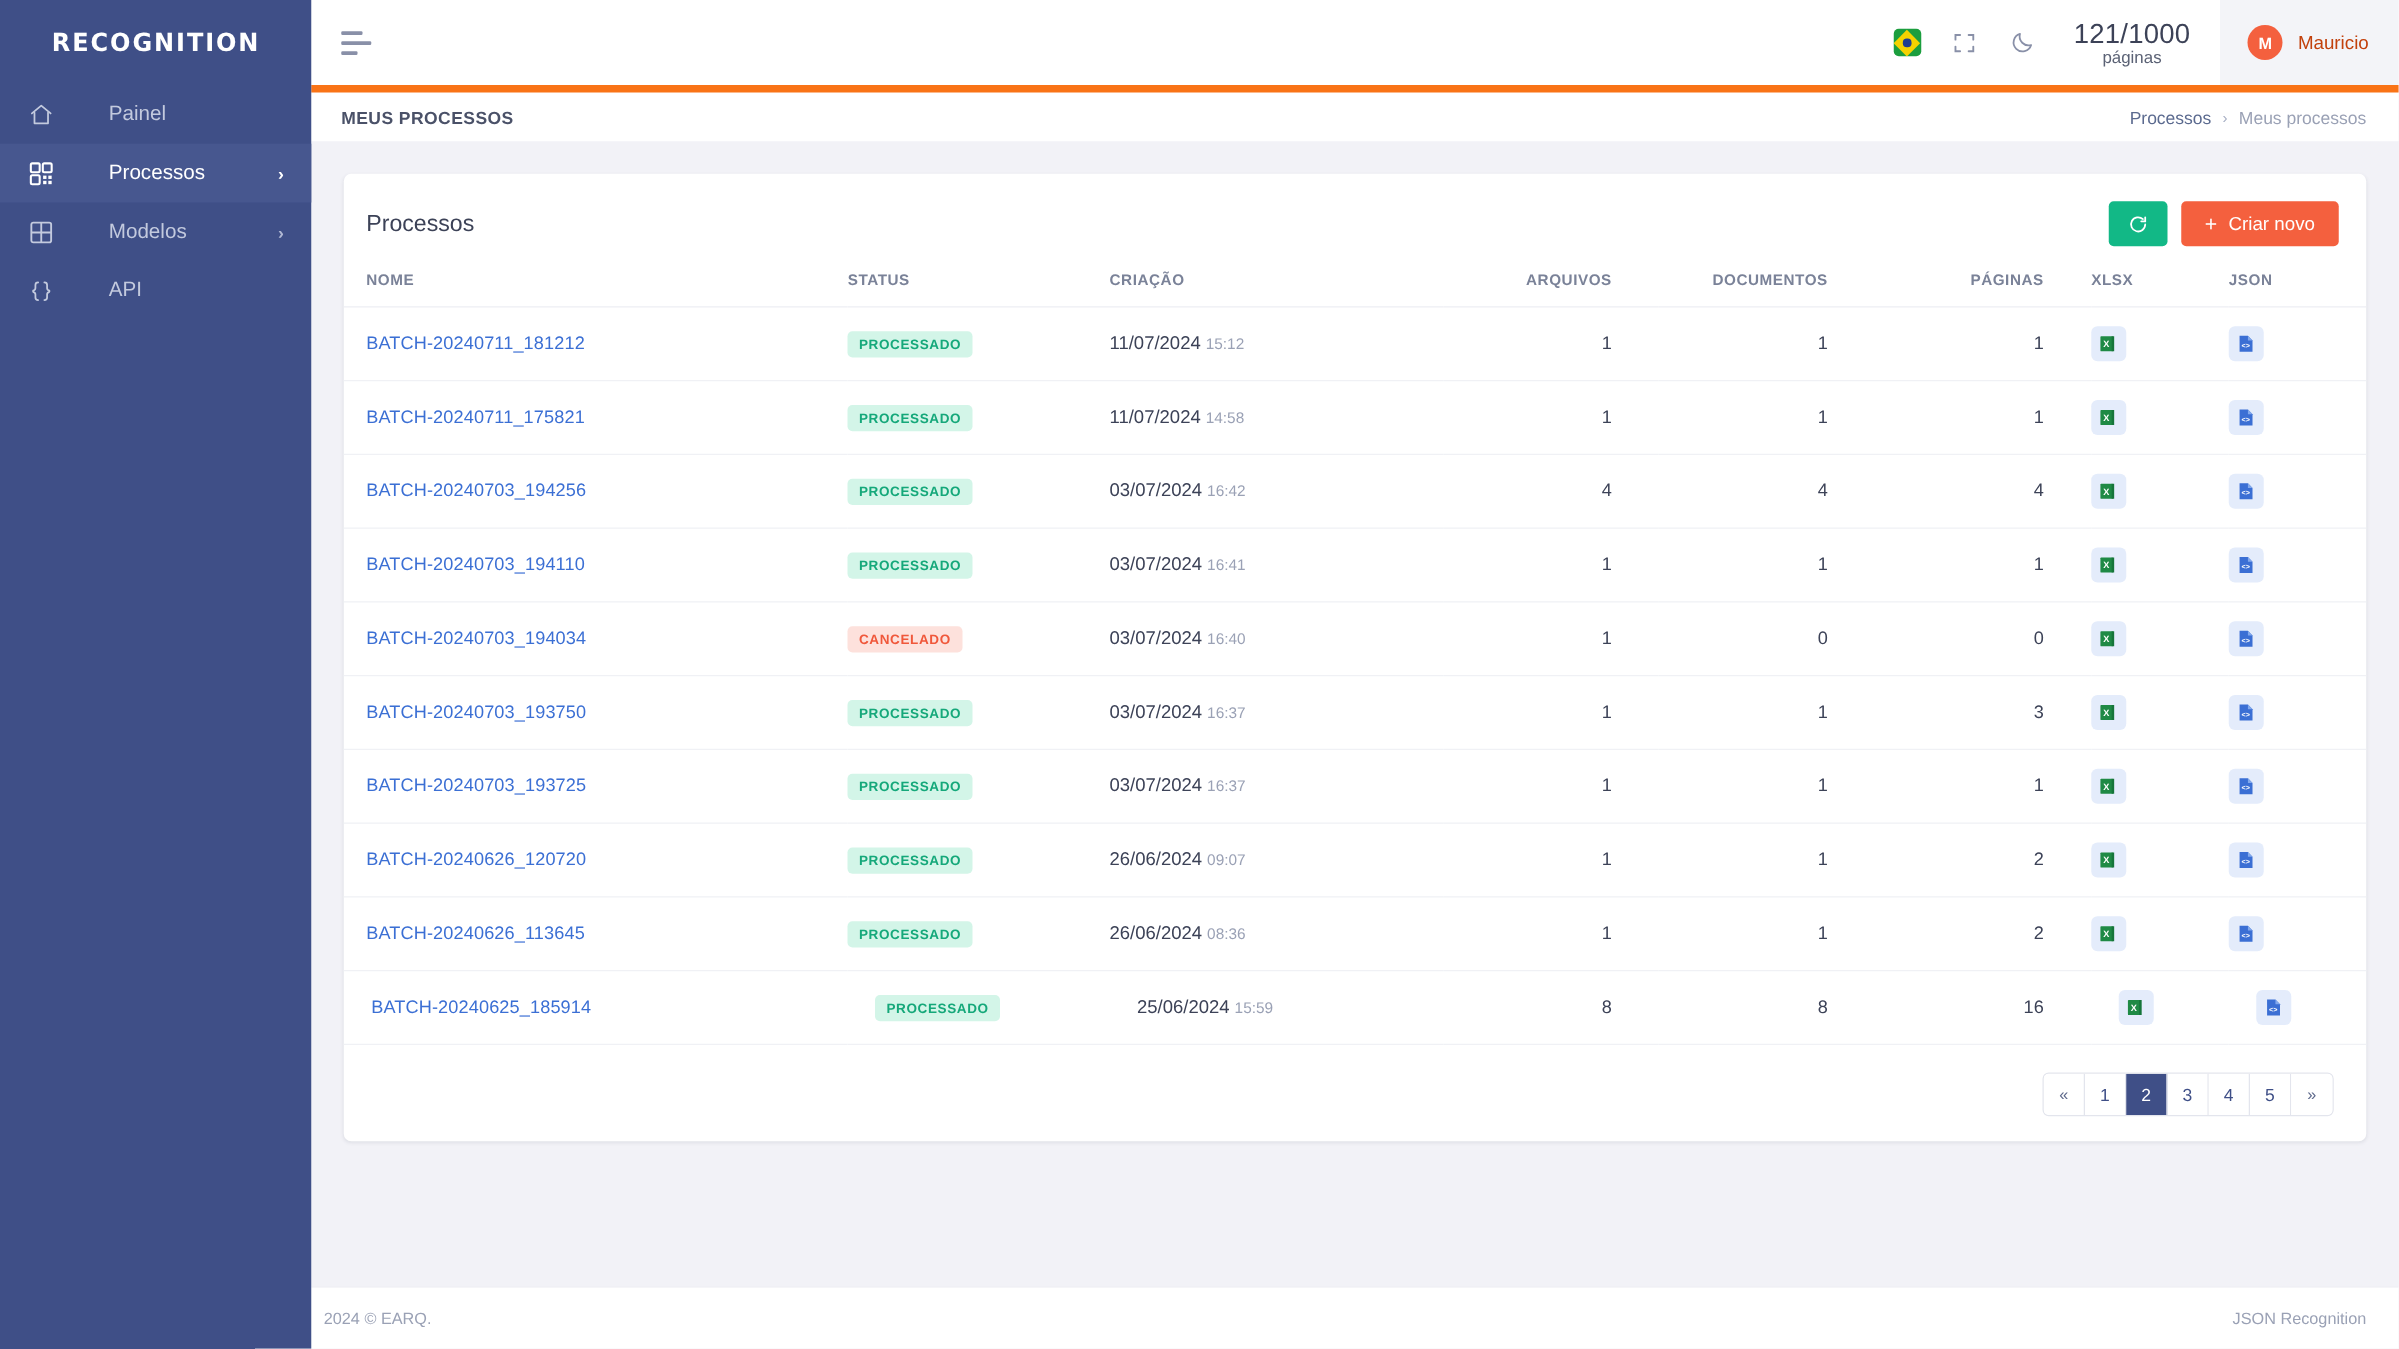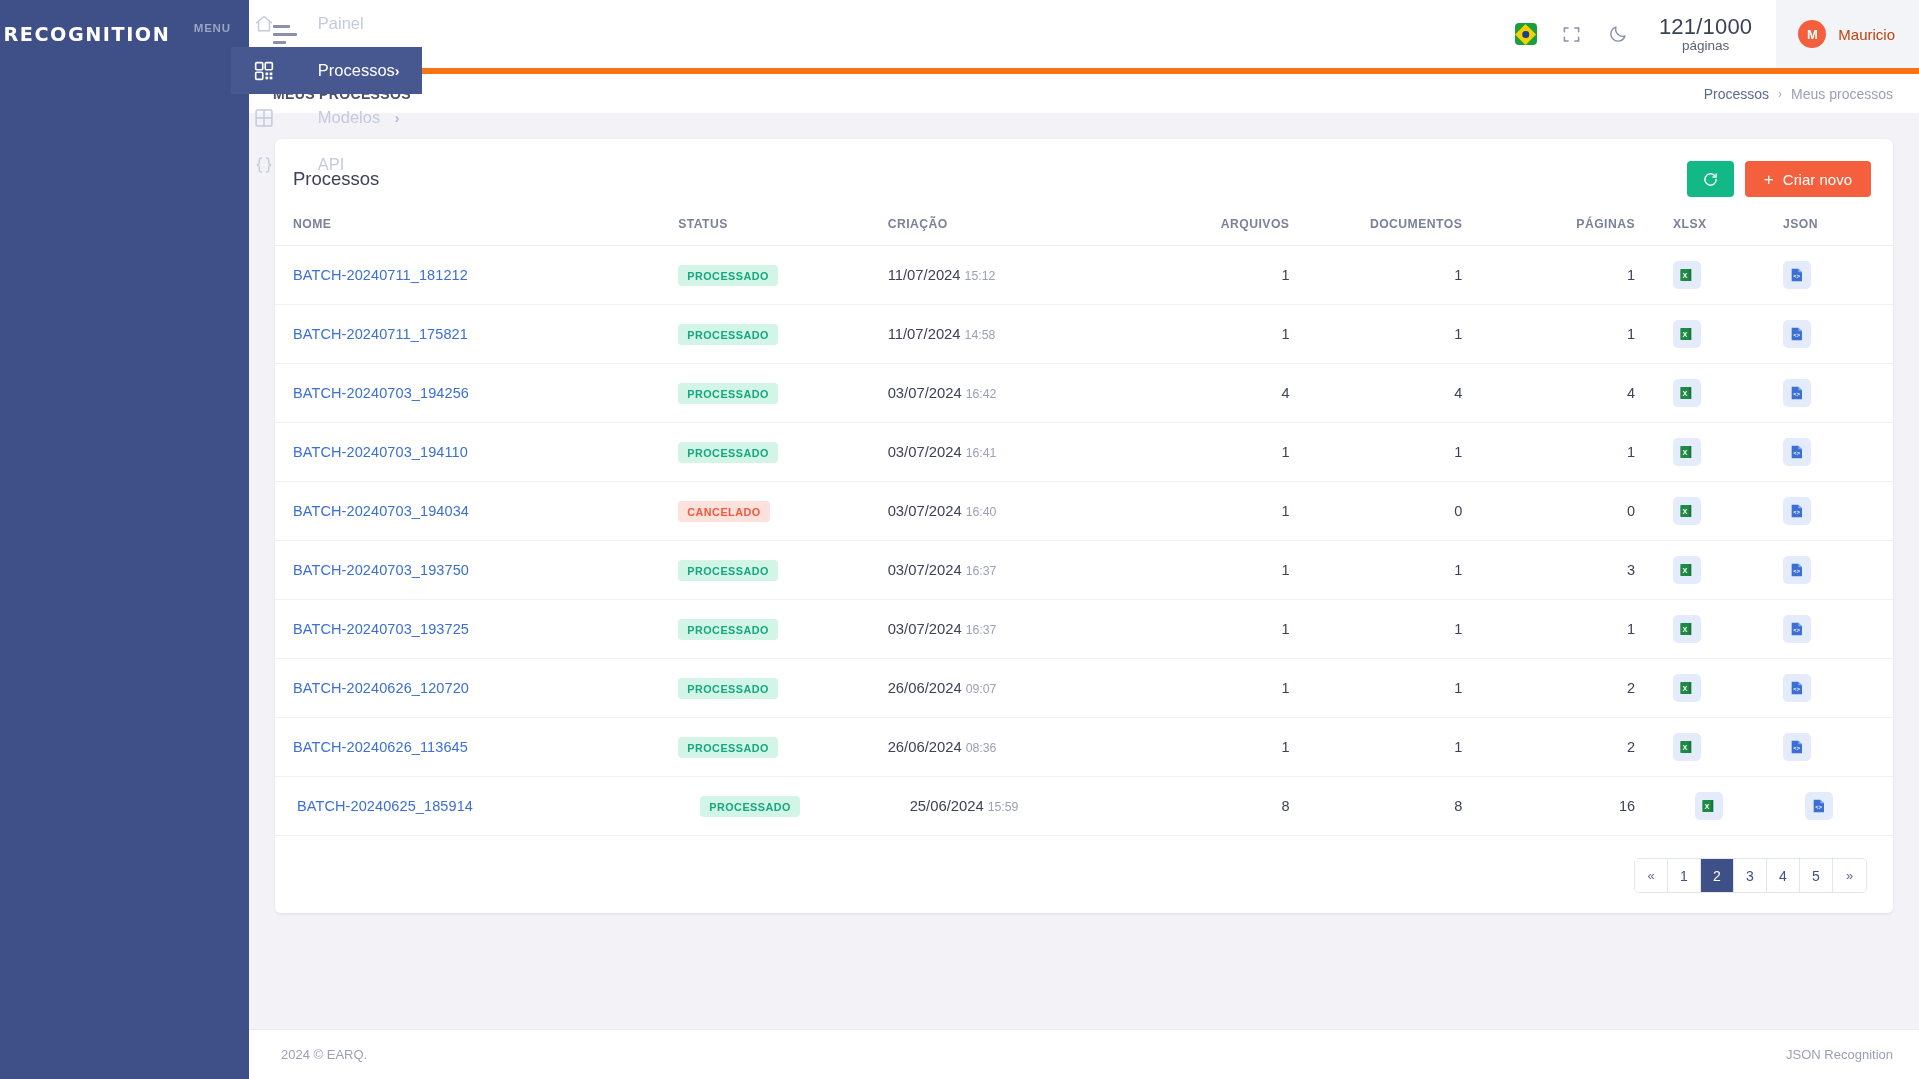--- a/index.html
+++ b/index.html
@@ -9,21 +9,21 @@
     font-family: "Liberation Sans", sans-serif;
     background: #f2f2f7;
     overflow: hidden;
   }
   .app { display: flex; width: 1919px; height: 1079px; }
 
   
   .sidebar {
     width: 249px; min-width: 249px; height: 1079px;
     background: #3f4f87;
-    display: flex; flex-direction: row;
+    display: flex; flex-direction: column;
     position: relative; z-index: 5;
   }
   .brand {
     height: 68px; display: flex; align-items: center;
     justify-content: center;
   }
   .brand-text {
     color: #ffffff; font-size: 20px; font-weight: 700;
     letter-spacing: 1.6px;
     font-family: "DejaVu Sans", sans-serif;
@@ -196,35 +196,34 @@
   }
   .pg:last-child { border-right: none; }
   .pg.active { background: #3f4f87; color: #ffffff; }
   .pg.arrow { font-size: 13px; color: #5f6a8c; }
 
   
   .footer {
     height: 50px; background: #ffffff;
     border-top: 1px solid #ececf2;
     display: flex; align-items: center;
-    padding: 0 26px 0 32px;
+    padding: 0 26px 0 10px;
     font-size: 13px; color: #9aa1b5;
   }
   .footer-right { margin-left: auto; }
 </style>
 </head>
 <body>
 
 <div class="app">
 
   <aside class="sidebar">
     <div class="brand">
       <span class="brand-text">RECOGNITION</span>
     </div>
-    <div class="menu-label">MENU</div>
     <nav class="nav">
 
       <div class="nav-item">
         <span class="n-icon">
           <svg width="20" height="20" viewBox="0 0 24 24" fill="none" stroke="#c3cade" stroke-width="1.7" stroke-linecap="round" stroke-linejoin="round">
             <path d="M3 10.5L12 3l9 7.5"></path>
               <path d="M5.5 9.8V20h13V9.8"></path>
           </svg>
         </span>
         <span class="n-label">Painel</span>

